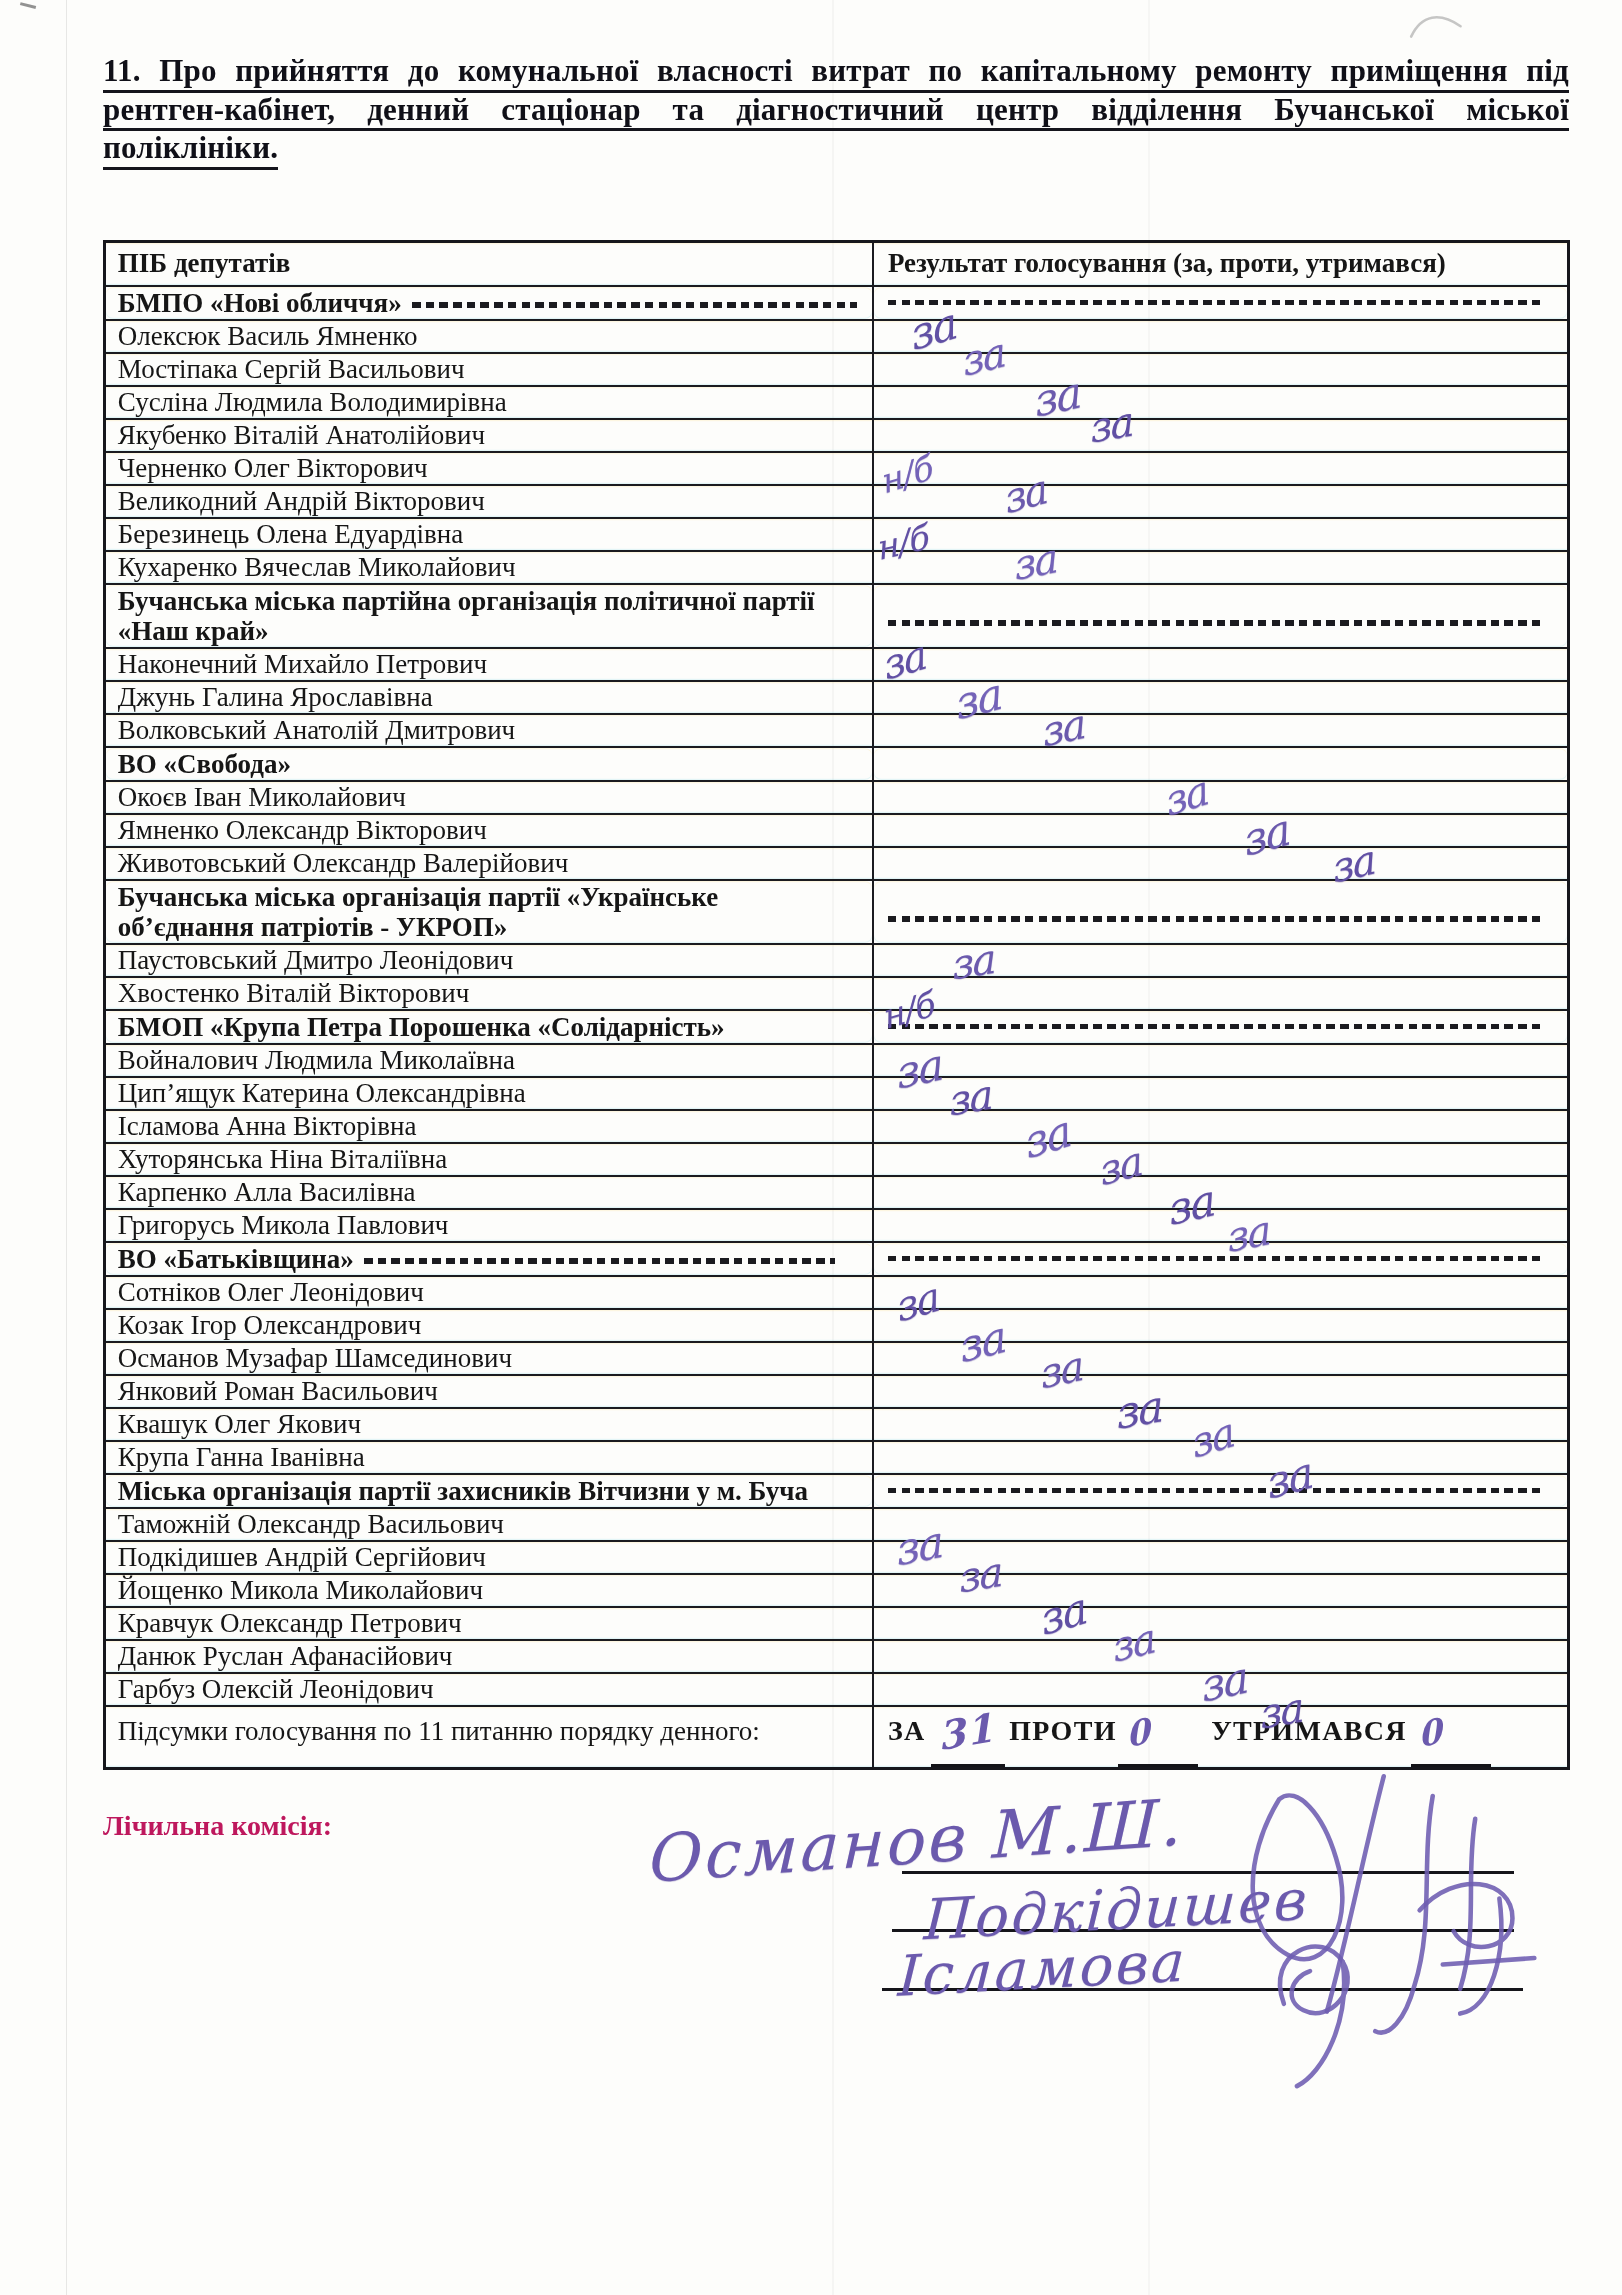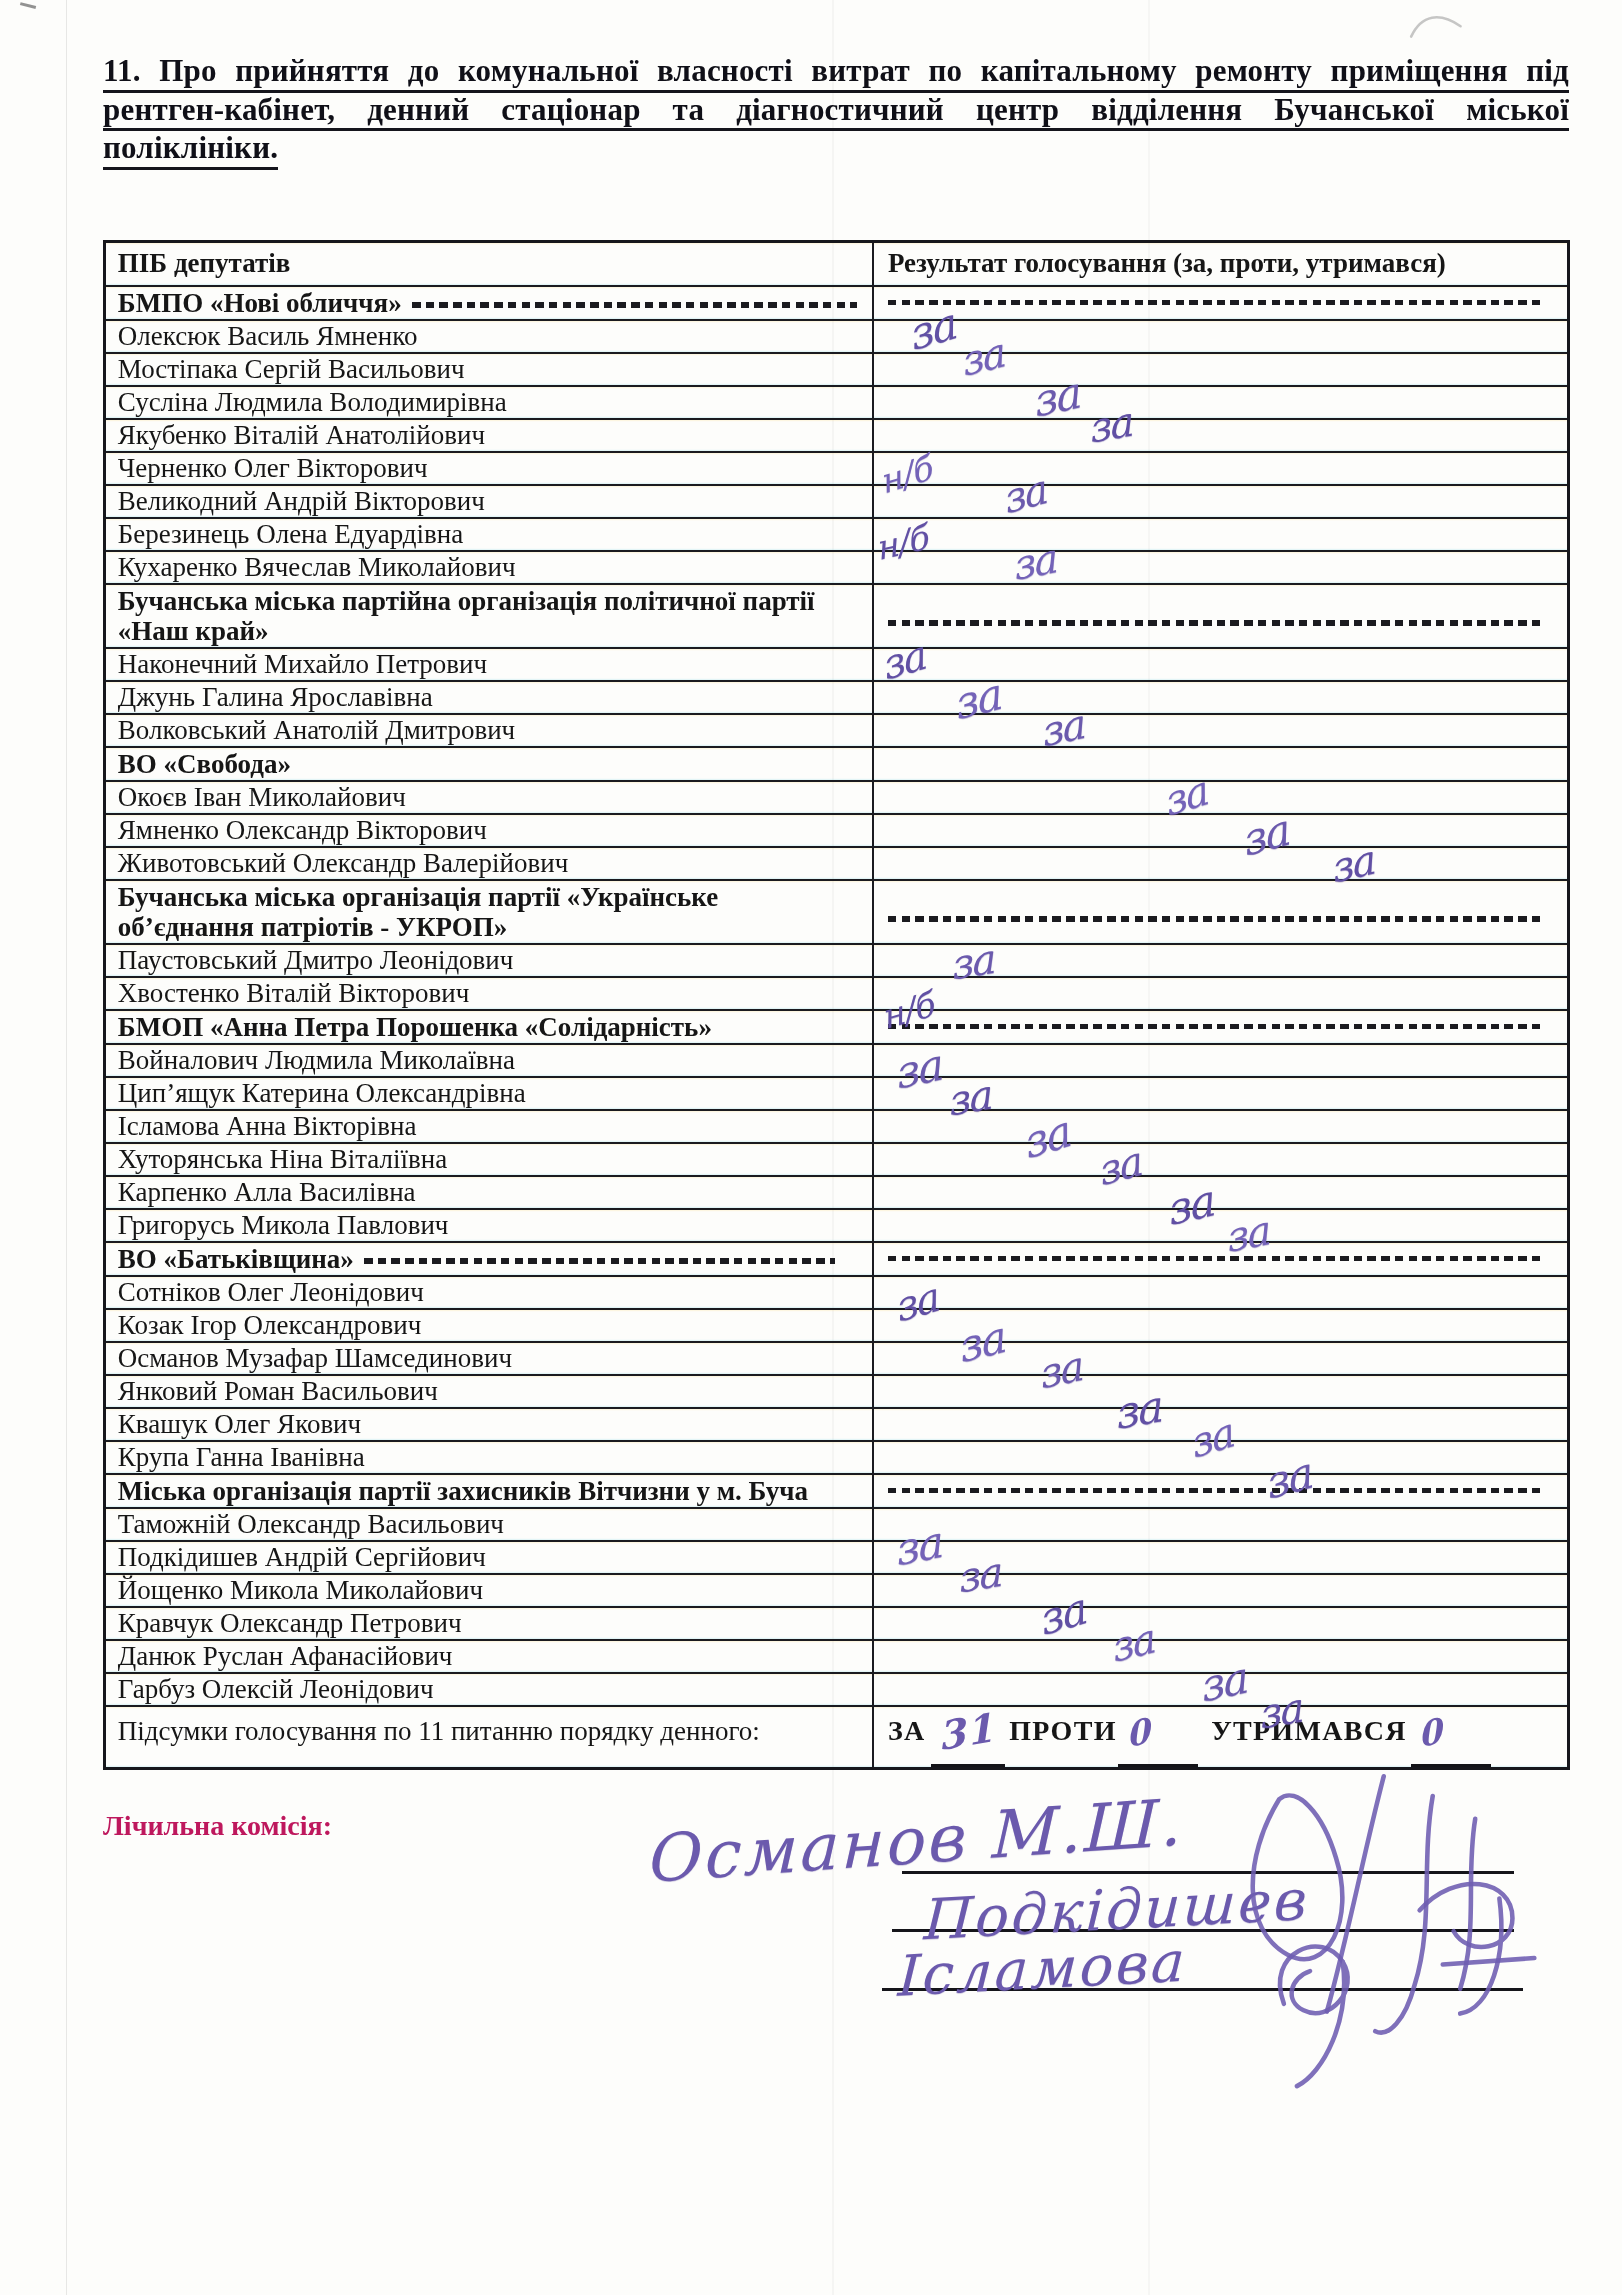--- a/index.html
+++ b/index.html
@@ -27,21 +27,21 @@
   
   table#vote-table{position:absolute;left:103px;top:240px;width:1466px;
     border-collapse:collapse;table-layout:fixed;border:3.3px solid #17171c;}
   #vote-table td{border:2.6px solid #1b1b20;vertical-align:middle;overflow:hidden;
     font-size:27px;padding:0 5.2px 0 11.8px;
     box-shadow:inset 0 1.3px 0 rgba(255,190,0,.10), inset 0 -1.3px 0 rgba(0,180,205,.10);}
   #vote-table .c2{padding-left:14.4px;}
   col.colA{width:768px;} col.colB{width:696px;}
   tr.hdr{height:44px;} tr.hdr td{font-weight:bold;font-size:28px;}
   tr.deputy{height:33px;} tr.group{height:34px;} tr.tall{height:64px;} tr.sum{height:63px;}
-  tr.group td{font-weight:bold;}
+  tr.group td{font-weight:bold;border-radius:7px;}
   tr.tall td{vertical-align:top;padding-top:3.9px;}
   .glabel{font-weight:bold;white-space:pre-line;line-height:30px;display:inline-block;}
   .cellflex{display:flex;align-items:center;}
   .dashes{height:5.9px;background:repeating-linear-gradient(90deg,#1b1b1f 0 8.5px, transparent 8.5px 13.7px);}
   .dashes.grow{flex:1;margin:5.2px 9.2px 0 10.5px;}
   .dashes.shortr{flex:1;margin:5.2px 31px 0 10.5px;}
   .dashes.right{display:block;width:calc(100% - 19.6px);margin-top:0;}
   tr.tall .dashes.right{margin-top:14.4px;}
 
   
@@ -211,21 +211,21 @@
           <td class="c1"><span>Паустовський Дмитро Леонідович</span></td>
           <td class="c2"></td>
         </tr>
         <tr class="deputy">
           <td class="c1"><span>Хвостенко Віталій Вікторович</span></td>
           <td class="c2"></td>
         </tr>
         <tr class="group">
           <td class="c1">
             <div class="cellflex">
-              <span class="glabel">БМОП «Анна Петра Порошенка «Солідарність»</span>
+              <span class="glabel">БМОП «Крупа Петра Порошенка «Солідарність»</span>
             </div>
           </td>
           <td class="c2">
             <span class="dashes right"></span>
           </td>
         </tr>
         <tr class="deputy">
           <td class="c1"><span>Войналович Людмила Миколаївна</span></td>
           <td class="c2"></td>
         </tr>

